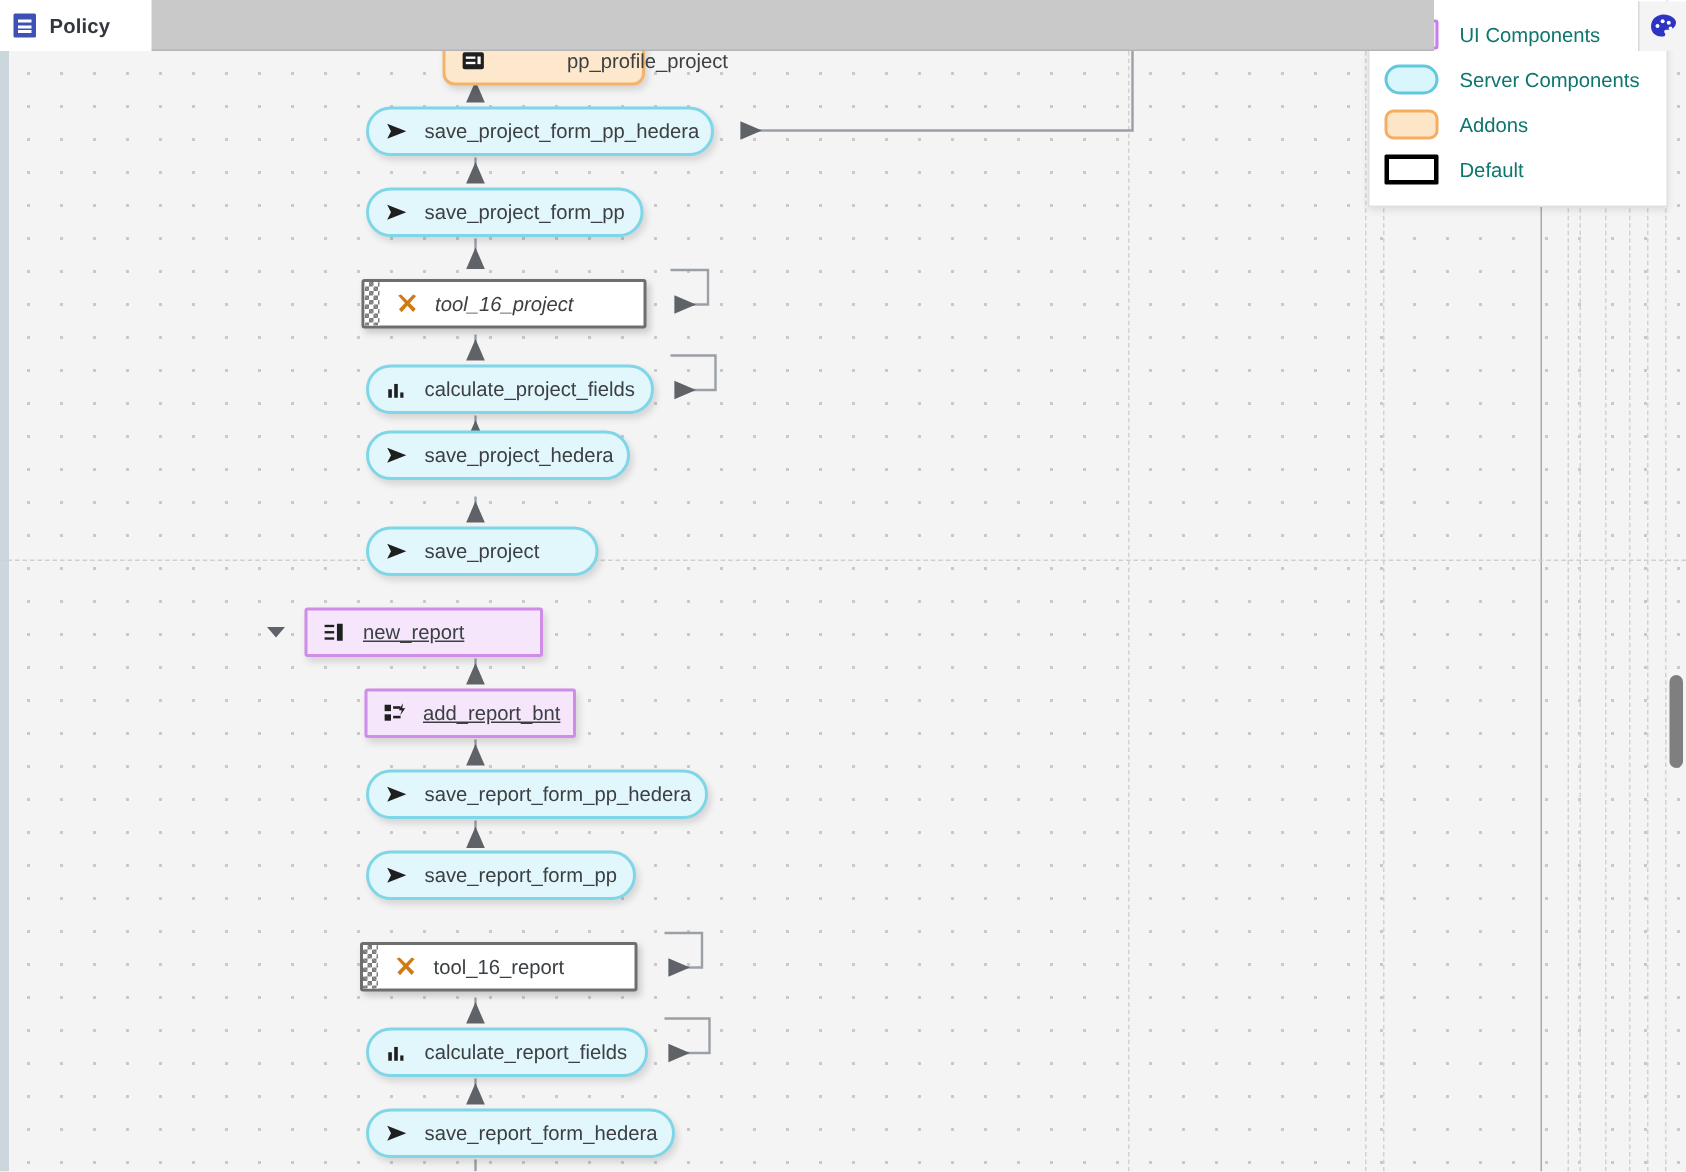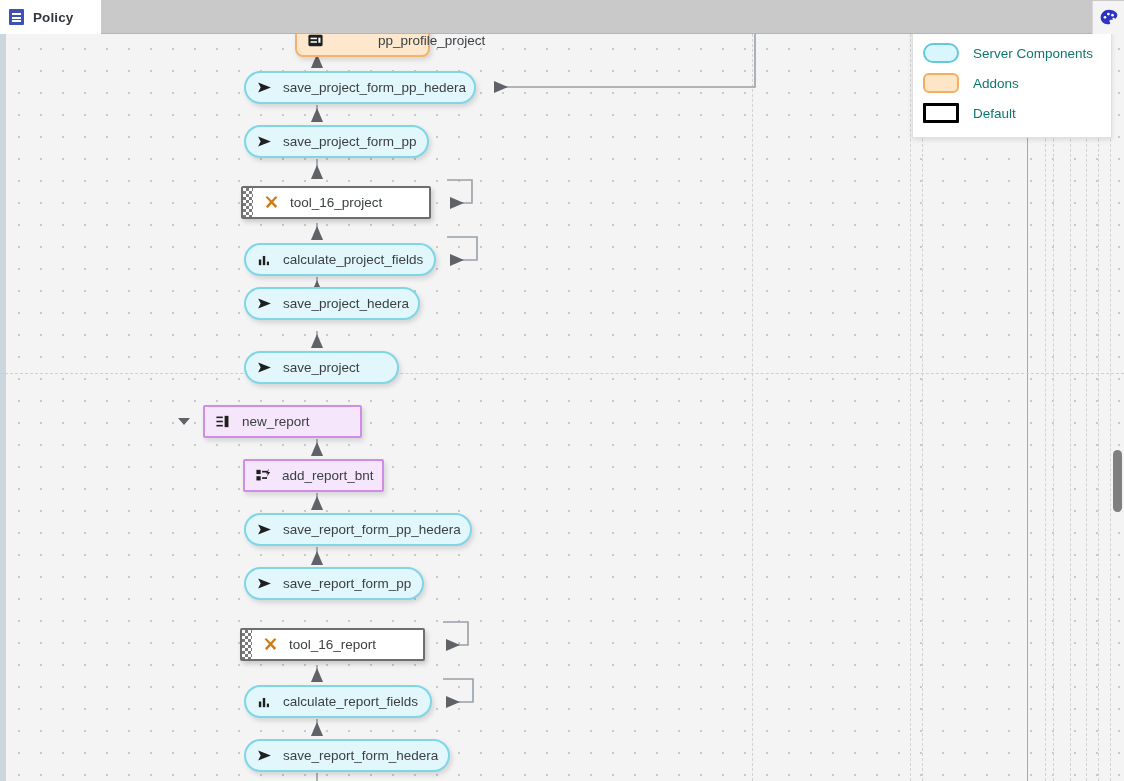--- a/index.html
+++ b/index.html
@@ -7,21 +7,21 @@
     margin: 0; padding: 0;
     width: 1124px; height: 781px;
     overflow: hidden;
     font-family: "Liberation Sans", sans-serif;
     background: #ffffff;
   }
 
   
   #topbar {
     position: absolute; top: 0; left: 0;
-    width: 1124px; height: 34px;
+    width: 956px; height: 34px;
     background: #c9c9c9;
     border-bottom: 1px solid #b5b5b5;
     z-index: 60;
   }
   #tab-policy {
     position: absolute; top: 0; left: 0;
     height: 34px; width: 101px;
     background: #ffffff;
     display: flex; align-items: center;
     padding-left: 9px; gap: 9px;
@@ -99,20 +99,21 @@
     background: #e2f7fb;
     border: 2px solid #7ed6e8;
     border-radius: 17px;
     box-shadow: 2px 3px 5px rgba(0,0,0,.13);
   }
   .node.ui {
     background: #f5e6fb;
     border: 2px solid #cf8ce8;
     border-radius: 2px;
     box-shadow: 2px 3px 5px rgba(0,0,0,.13);
+    text-decoration: underline;
   }
   .node.addon {
     background: #fde8cd;
     border: 2px solid #f4b36a;
     border-radius: 8px;
     box-shadow: 2px 3px 5px rgba(0,0,0,.13);
     gap: 44px;
   }
   .node.tool {
     background: #ffffff;
@@ -275,21 +276,21 @@
     <span class="nlabel">save_project_form_pp_hedera</span>
   </div>
 
   <div class="node server" style="left:244px; top:91px; width:185px;">
     <svg class="nicon" viewBox="0 0 24 24">
       <path d="M3 5 L21 12 L3 19 L6.6 12 Z" fill="#1f1f1f"></path>
     </svg>
     <span class="nlabel">save_project_form_pp</span>
   </div>
 
-  <div class="node tool" style="left:241px; top:152px; width:190px;">
+  <div class="node tool" style="left:241px; top:152px; width:190px;font-style:italic;">
     <svg class="nicon" viewBox="0 0 24 24">
       <path d="M3.4 4.2 L6.2 3.2 L20 17 L17.5 19.8 Z" fill="#cf7a15"></path>
       <path d="M20.4 4.6 L17.6 3.3 L4.2 17.2 L6.6 20 Z" fill="#cf7a15"></path>
     </svg>
     <span class="nlabel">tool_16_project</span>
   </div>
 
   <div class="node server" style="left:244px; top:209px; width:192px;text-align:center;">
     <svg class="nicon" viewBox="0 0 24 24">
       <rect x="4" y="12" width="3.4" height="8" fill="#1f1f1f"></rect>

